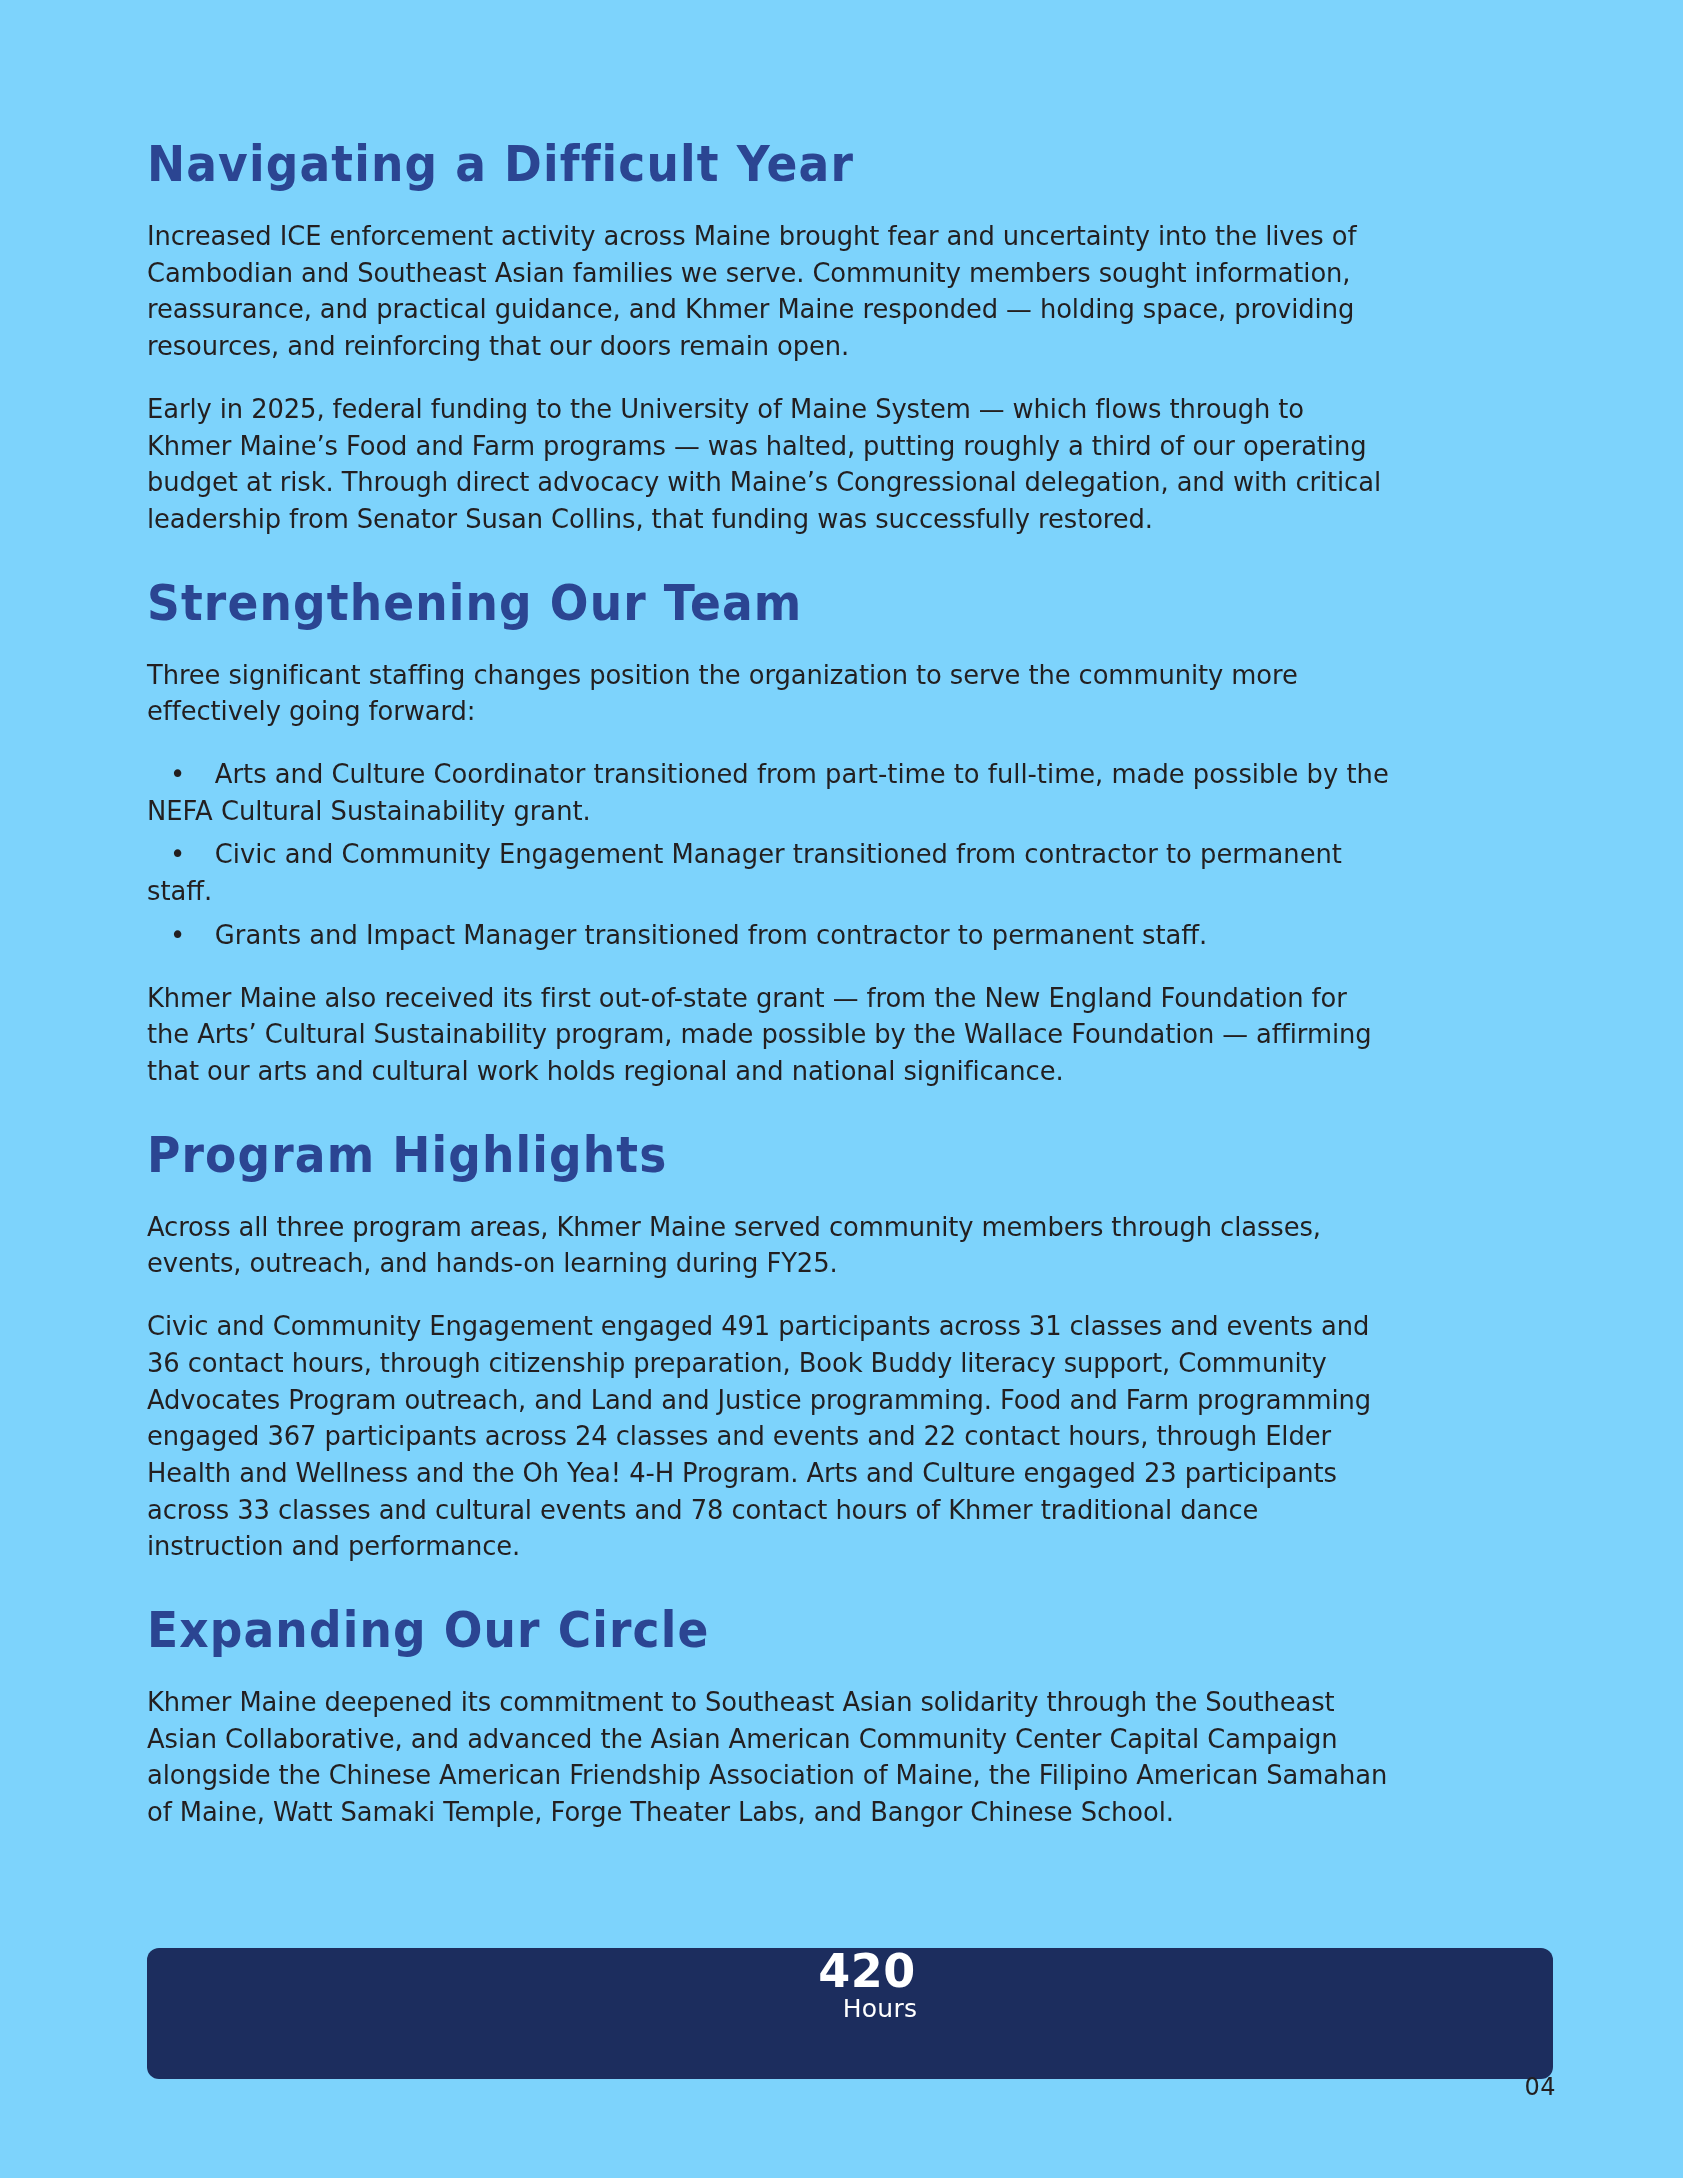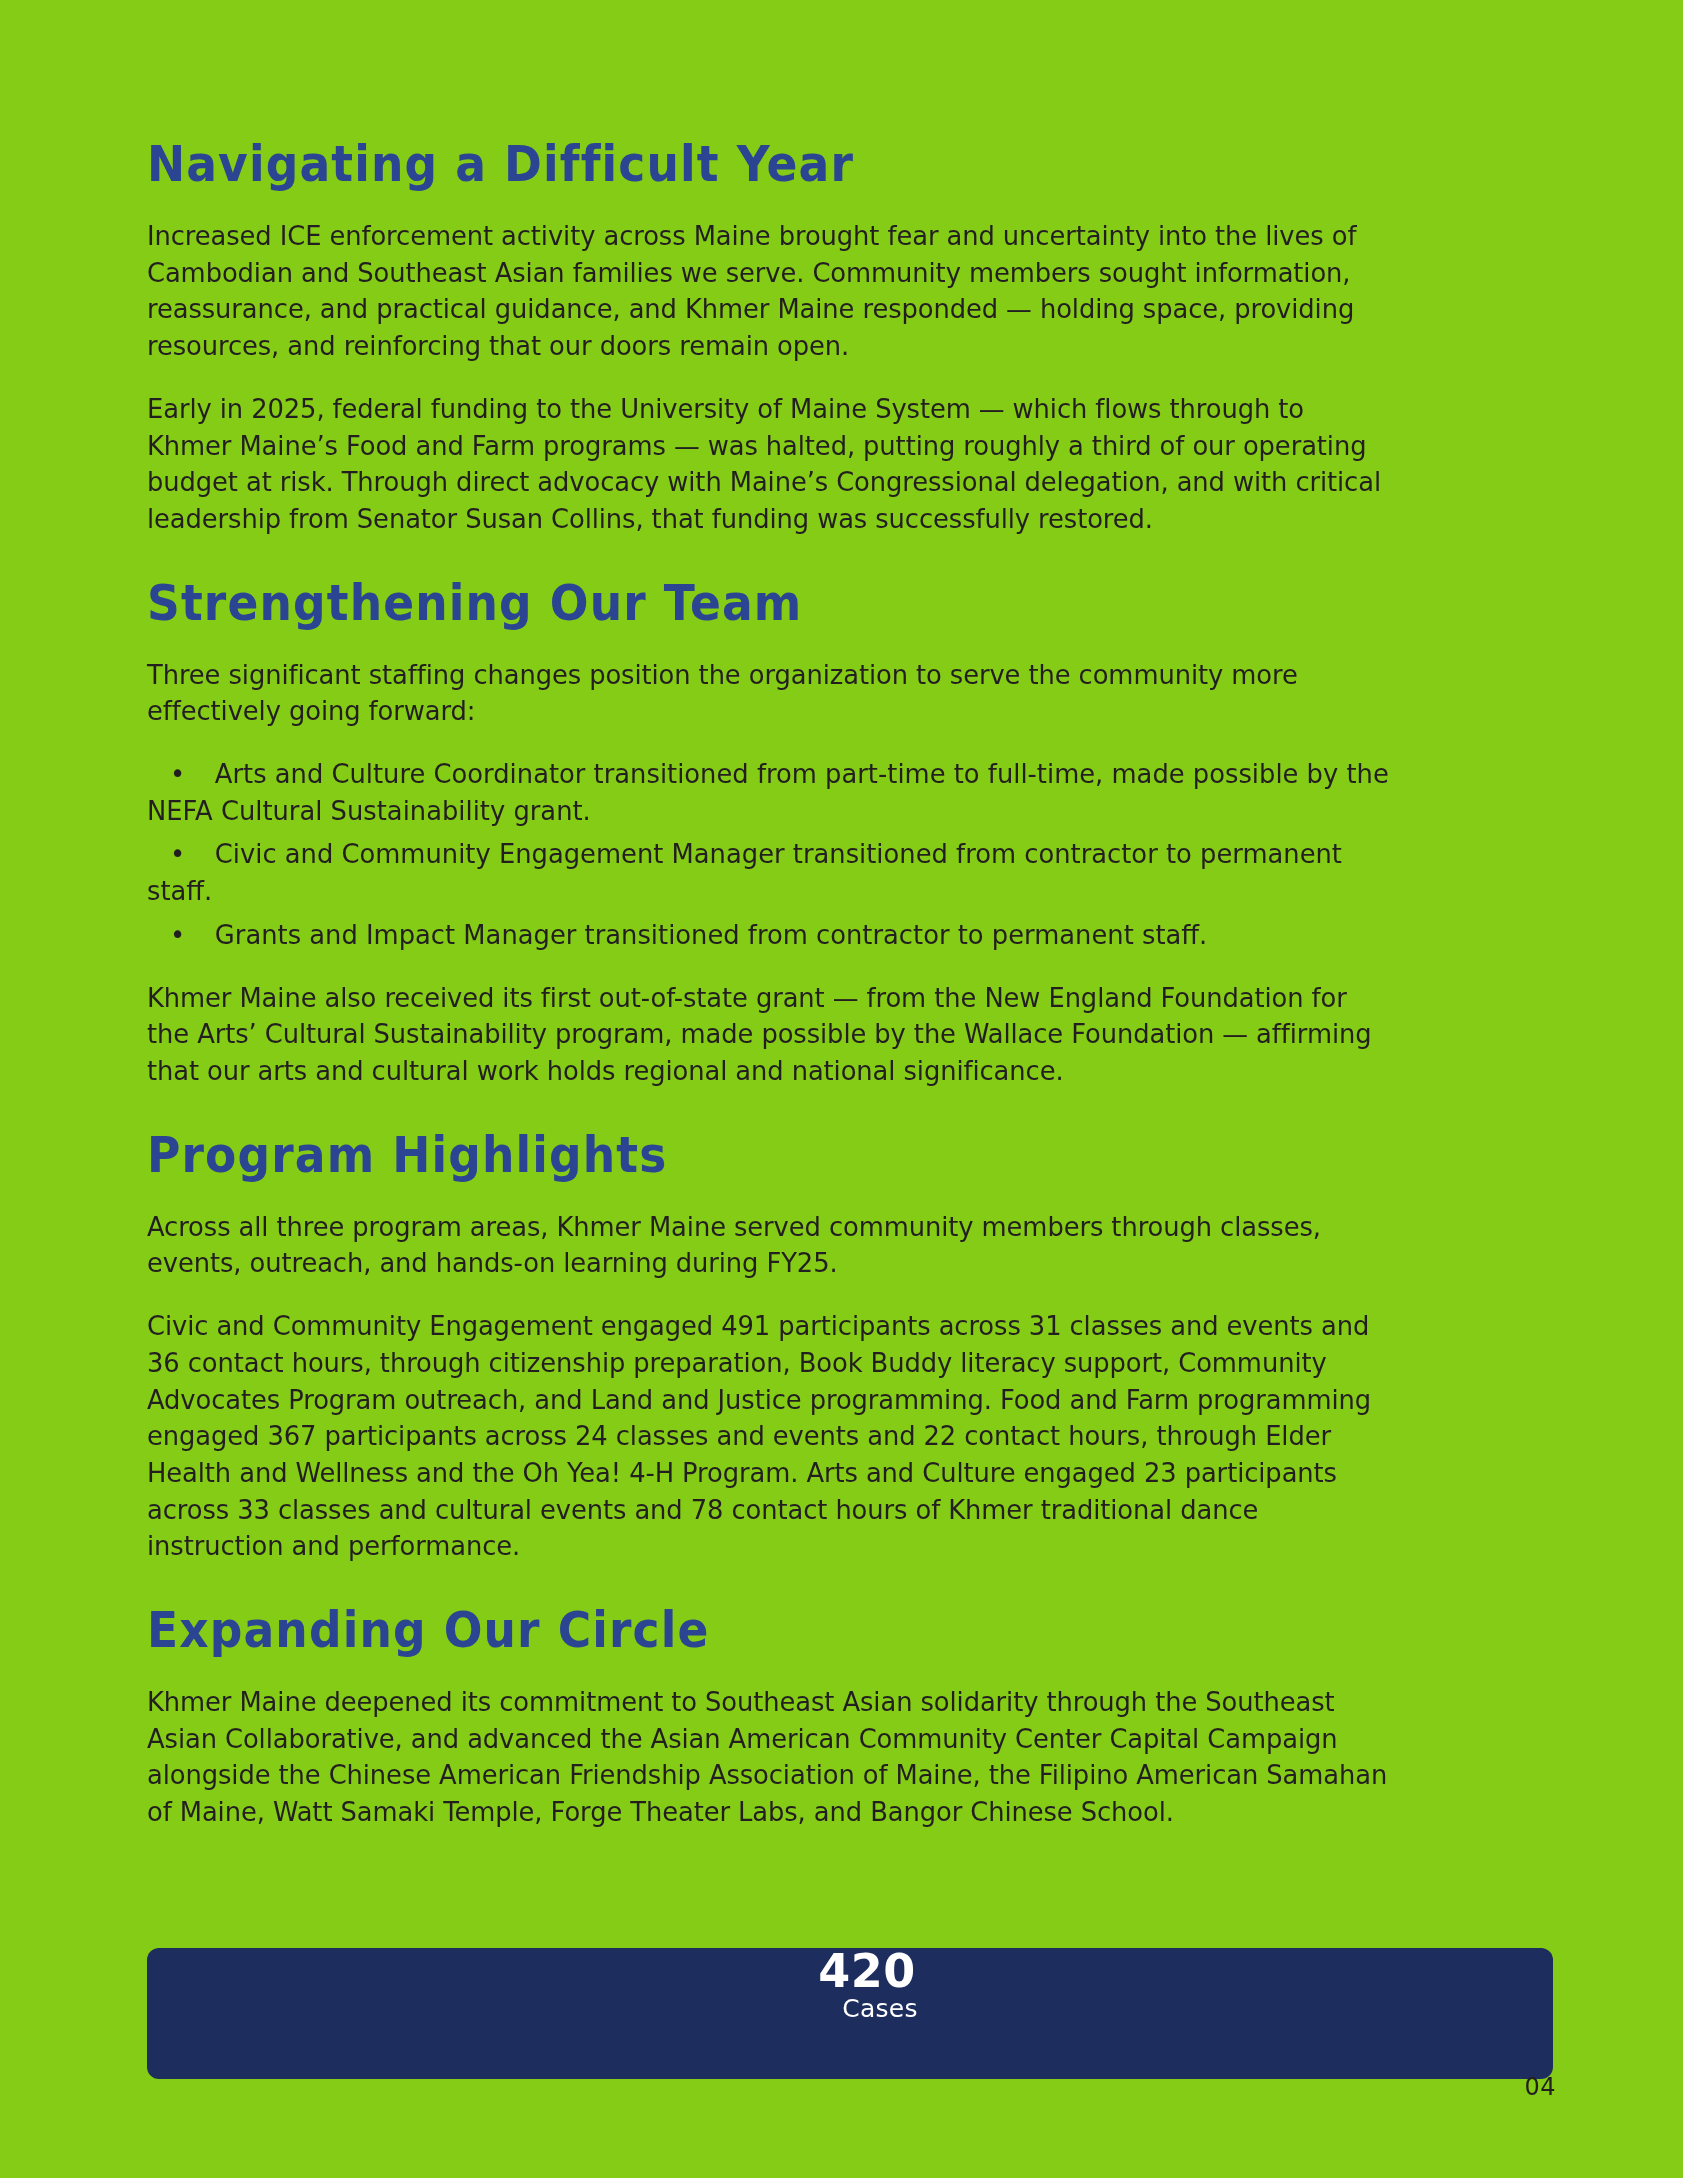--- a/index.html
+++ b/index.html
@@ -13,21 +13,21 @@
     font-family: "Liberation Sans", sans-serif;
     color: #1a1a1a;
     position: relative;
     overflow: hidden;
   }
 
   .page {
     position: relative;
     width: 1683px;
     height: 2178px;
-    background: #84cc16;
+    background: #7dd3fc;
     box-sizing: border-box;
     padding: 0;
   }
 
   .content {
     position: absolute;
     left: 147px;
     top: 139px;
     width: 1247px;
   }
@@ -183,21 +183,21 @@
 
     <h1 class="section-heading tight-top">Expanding Our Circle</h1>
     <p class="body-text">Khmer Maine deepened its commitment to Southeast Asian solidarity through the Southeast Asian Collaborative, and advanced the Asian American Community Center Capital Campaign alongside the Chinese American Friendship Association of Maine, the Filipino American Samahan of Maine, Watt Samaki Temple, Forge Theater Labs, and Bangor Chinese School.</p>
 
   </div>
 
   <div class="stats-row">
 
     <div class="stat-card">
       <span class="stat-number">420</span>
-      <span class="stat-label">Cases</span>
+      <span class="stat-label">Hours</span>
     </div>
 
 
 
 
   </div>
 
   <div class="page-number">04</div>
 
 </div>

